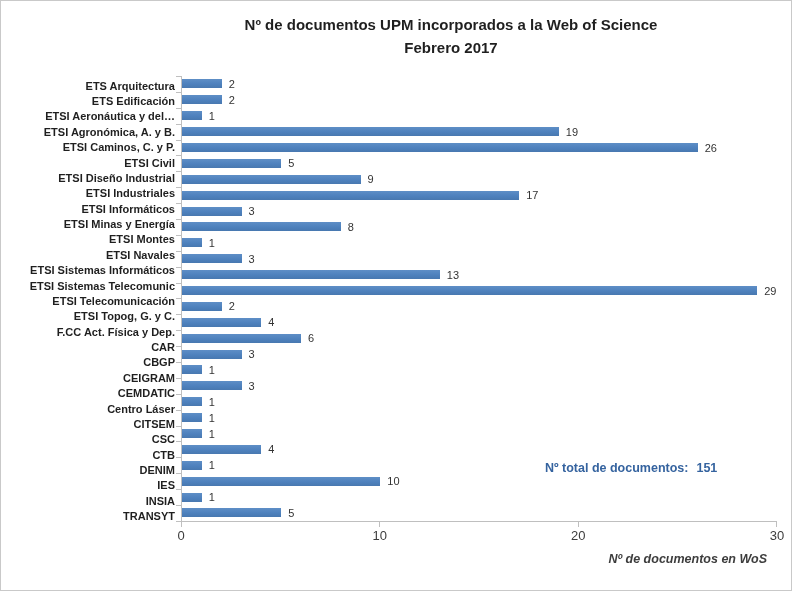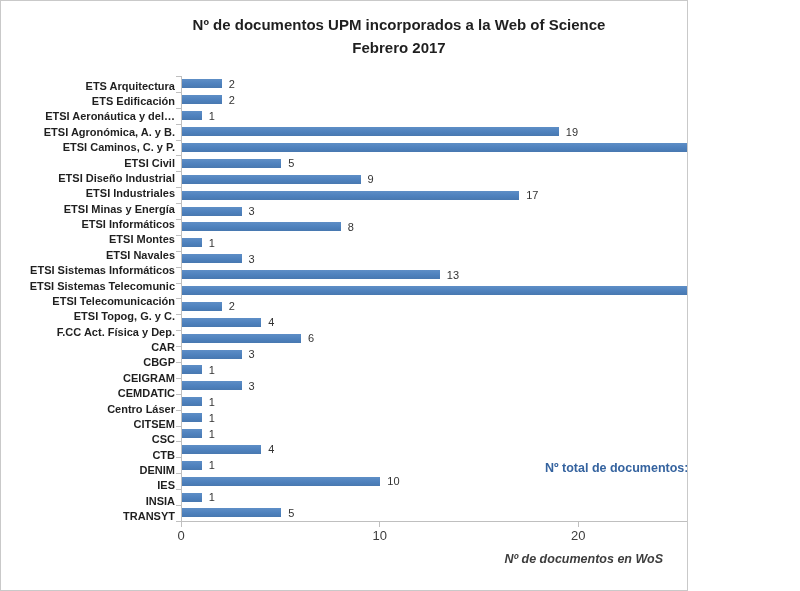--- a/index.html
+++ b/index.html
@@ -1,21 +1,21 @@
 <!DOCTYPE html>
 <html><head>
 <meta charset="utf-8">
 <style>
   * { margin: 0; padding: 0; box-sizing: border-box; }
   html, body { background: #ffffff; }
   body { font-family: "Liberation Sans", sans-serif; }
 
   .canvas {
     position: relative;
-    width: 688px;
+    width: 792px;
     height: 591px;
     background: #ffffff;
     border: 1px solid #c9c9c9;
     overflow: hidden;
   }
 
   .chart-title {
     position: absolute;
     top: 12px;
     left: 120px;
@@ -154,22 +154,22 @@
 
   <div class="cat-labels">
       <div class="cat">ETS Arquitectura</div>
       <div class="cat">ETS Edificación</div>
       <div class="cat">ETSI Aeronáutica y del…</div>
       <div class="cat">ETSI Agronómica, A. y B.</div>
       <div class="cat">ETSI Caminos, C. y P.</div>
       <div class="cat">ETSI Civil</div>
       <div class="cat">ETSI Diseño Industrial</div>
       <div class="cat">ETSI Industriales</div>
+      <div class="cat">ETSI Informáticos</div>
       <div class="cat">ETSI Minas y Energía</div>
-      <div class="cat">ETSI Informáticos</div>
       <div class="cat">ETSI Montes</div>
       <div class="cat">ETSI Navales</div>
       <div class="cat">ETSI Sistemas Informáticos</div>
       <div class="cat">ETSI Sistemas Telecomunic</div>
       <div class="cat">ETSI Telecomunicación</div>
       <div class="cat">ETSI Topog, G. y C.</div>
       <div class="cat">F.CC Act. Física y Dep.</div>
       <div class="cat">CAR</div>
       <div class="cat">CBGP</div>
       <div class="cat">CEIGRAM</div>

